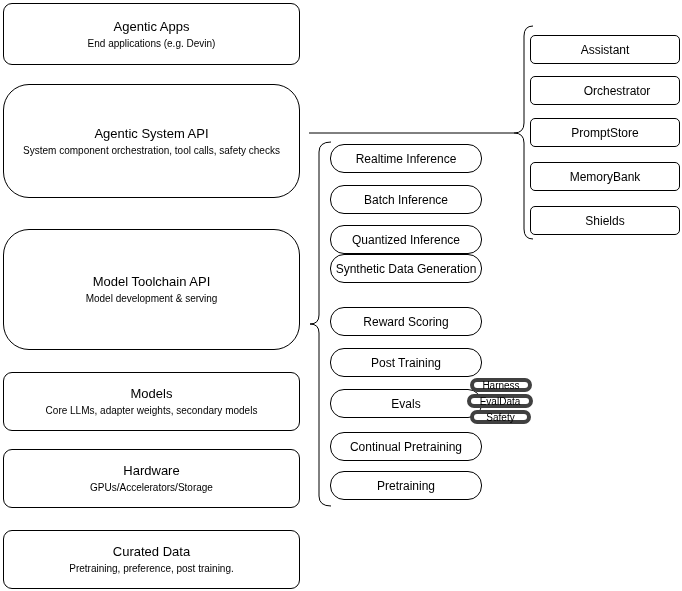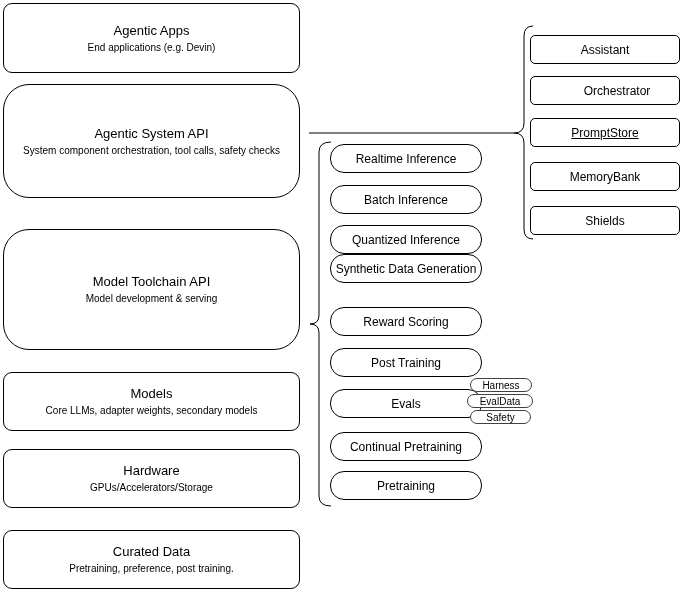--- a/index.html
+++ b/index.html
@@ -37,21 +37,21 @@
     left: 330px; width: 152px; height: 29px;
     border-radius: 14px; font-size: 12px;
   }
   .right-node {
     left: 530px; width: 150px; height: 29px;
     border-radius: 5px; font-size: 12px;
   }
   .pill {
     position: absolute;
     background: #ffffff;
-    border: 1px solid #404040;
+    border: 4px solid #404040;
     border-radius: 8px;
     box-sizing: border-box;
     font-size: 10px;
     display: flex;
     align-items: center;
     justify-content: center;
     z-index: 3;
   }
 </style>
 </head>
@@ -61,21 +61,21 @@
 
   <svg class="connectors" viewBox="0 0 682 591" xmlns="http://www.w3.org/2000/svg">
 
     <path d="M 309 133 L 514 133" fill="none" stroke="#000000" stroke-width="1"></path>
 
     <path d="M 331 142 Q 319 142 319 152 L 319 315 Q 319 324 310 324 Q 319 324 319 333 L 319 496 Q 319 506 331 506" fill="none" stroke="#000000" stroke-width="1"></path>
 
     <path d="M 533 26 Q 524 26 524 36 L 524 123 Q 524 133 514 133 Q 524 133 524 143 L 524 229 Q 524 239 533 239" fill="none" stroke="#000000" stroke-width="1"></path>
   </svg>
 
-  <div class="node left-node" style="top:3px; height:70px; border-radius:9px;">
+  <div class="node left-node" style="top:3px; height:62px; border-radius:9px;">
     <div class="title">Agentic Apps</div>
     <div class="subtitle">End applications (e.g. Devin)</div>
   </div>
 
   <div class="node left-node" style="top:84px; height:114px; border-radius:26px;">
     <div class="title">Agentic System API</div>
     <div class="subtitle">System component orchestration, tool calls, safety checks</div>
   </div>
 
   <div class="node left-node" style="top:229px; height:121px; border-radius:26px;">
@@ -107,17 +107,17 @@
   <div class="node mid-node" style="top:432px;">Continual Pretraining</div>
   <div class="node mid-node" style="top:389px;">Evals</div>
   <div class="node mid-node" style="top:471px;">Pretraining</div>
 
   <div class="pill" style="left:470px; top:378px; width:62px; height:14px;">Harness</div>
   <div class="pill" style="left:467px; top:394px; width:66px; height:14px;">EvalData</div>
   <div class="pill" style="left:470px; top:410px; width:61px; height:14px;">Safety</div>
 
   <div class="node right-node" style="top:35px;">Assistant</div>
   <div class="node right-node" style="top:76px;padding-left:24px;">Orchestrator</div>
-  <div class="node right-node" style="top:118px;text-decoration:underline;">PromptStore</div>
+  <div class="node right-node" style="top:118px;">PromptStore</div>
   <div class="node right-node" style="top:162px;">MemoryBank</div>
   <div class="node right-node" style="top:206px;">Shields</div>
 
 </div>
 
 </body></html>

